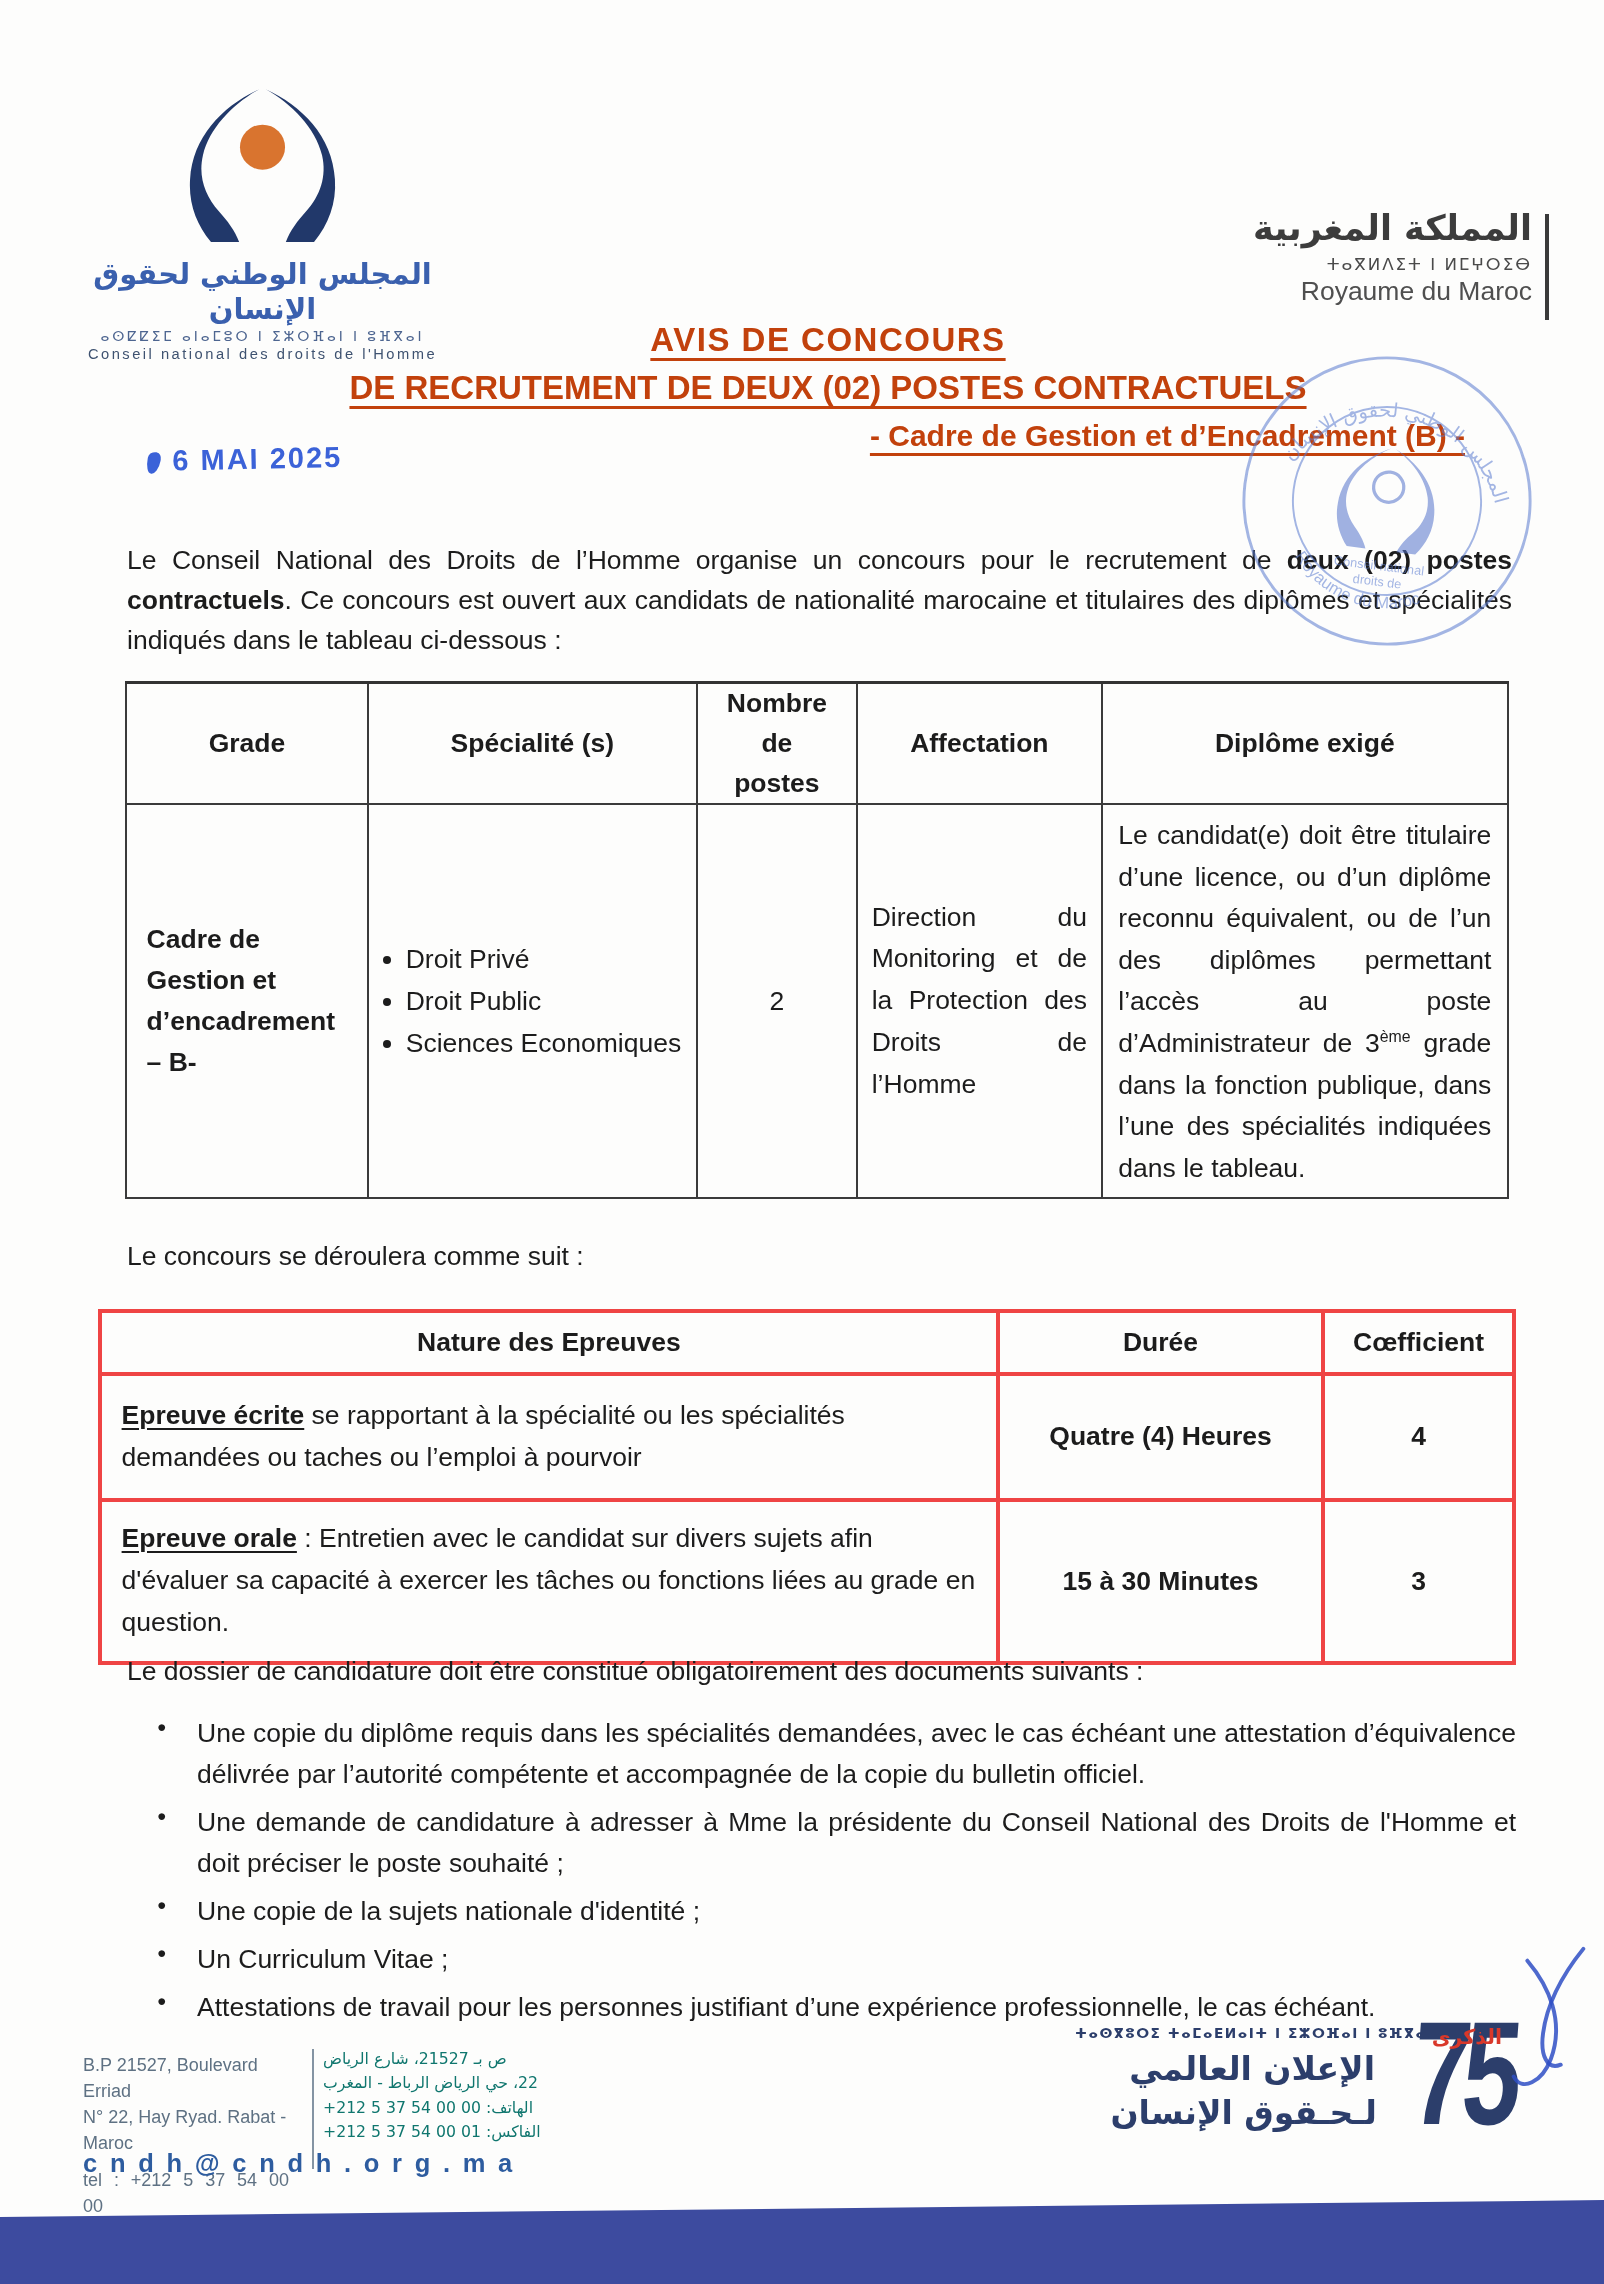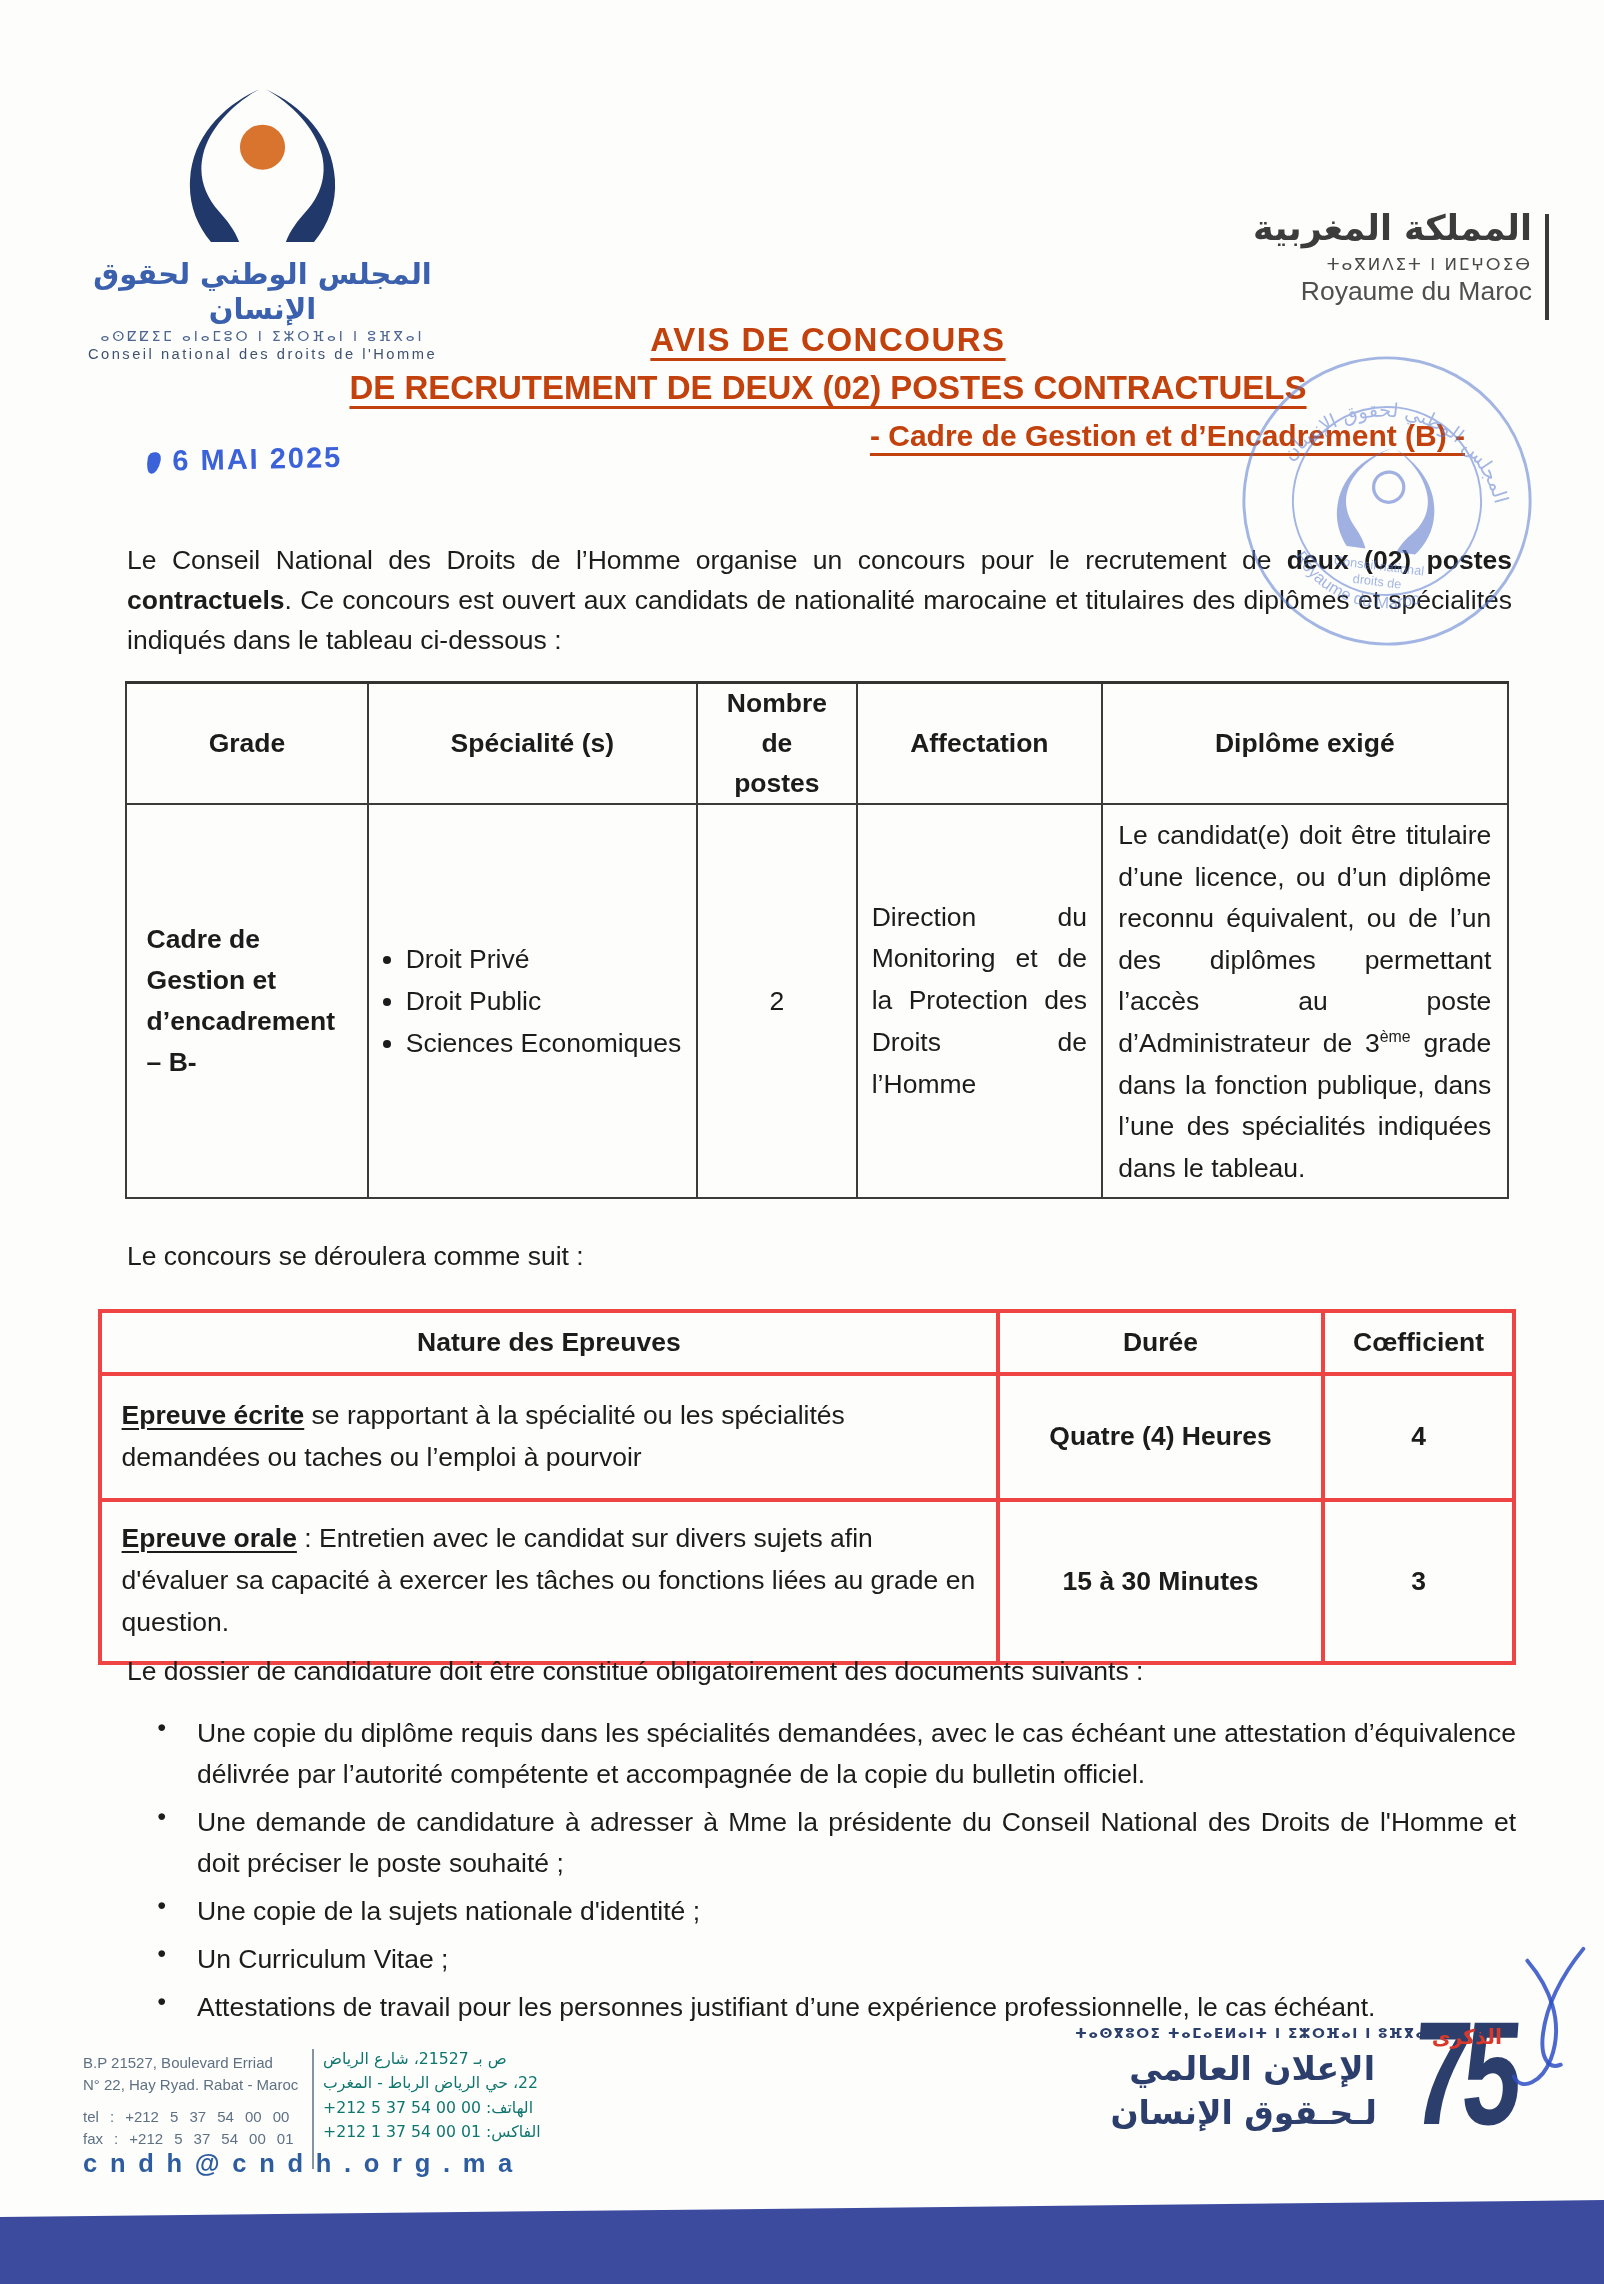--- a/index.html
+++ b/index.html
@@ -75,21 +75,21 @@
   .t2 tbody tr:nth-child(2) td{height:147px;}
 
   
   .dossier-intro{left:127px; top:1656px; font-size:26.5px;}
   .bullets{left:152px; top:1713px; width:1364px; margin:0; padding:0; list-style:none;}
   .bullets li{position:relative; padding-left:45px; margin-bottom:6.9px; font-size:26.5px;
     line-height:1.55; text-align:justify;}
   .bullets li::before{content:"●"; position:absolute; left:4.9px; top:2px; font-size:15.7px;}
 
   
-  .f-fr{left:83px; top:2052px; width:225px; color:#5e7183; font-size:15px; line-height:1.45;}
+  .f-fr{left:83px; top:2052px; width:225px; color:#5e7183; font-size:18px; line-height:1.45;}
   .f-telfax{margin-top:10.8px; word-spacing:6.9px;}
   .f-divider{left:312px; top:2049px; width:2px; height:120px; background:#8494a3;}
   .f-ar{left:323px; top:2047px; width:222px; text-align:left; direction:rtl; color:#0f766e;
     font-size:15.7px; line-height:1.55;}
   .f-email{left:83px; top:2149px; font-size:25.5px; font-weight:700; letter-spacing:12.7px;
     color:#2d5c9f; white-space:nowrap;}
 
   
   .anniv-tif{right:172px; top:2025px; font-size:13.7px; font-weight:700; letter-spacing:1.5px;
     color:#2c3e6b; white-space:nowrap;}
@@ -240,21 +240,21 @@
     <div class="f-telfax">
       <div>tel : +212 5 37 54 00 00</div>
       <div>fax : +212 5 37 54 00 01</div>
     </div>
   </div>
   <div class="abs f-divider"></div>
   <div class="abs f-ar ar">
     <div>ص بـ 21527، شارع الرياض</div>
     <div>22، حي الرياض الرباط - المغرب</div>
     <div>الهاتف: 00 00 54 37 5 212+</div>
-    <div>الفاكس: 01 00 54 37 1 212+</div>
+    <div>الفاكس: 01 00 54 37 5 212+</div>
   </div>
   <div class="abs f-email">cndh@cndh.org.ma</div>
 
   <div class="abs anniv-tif tif">ⵜⴰⵙⴳⵓⵔⵉ ⵜⴰⵎⴰⴹⵍⴰⵏⵜ ⵏ ⵉⵣⵔⴼⴰⵏ ⵏ ⵓⴼⴳⴰⵏ</div>
   <div class="abs anniv-75">75</div>
   <div class="abs anniv-red ar">الذكرى</div>
   <div class="abs anniv-ar1 ar">الإعلان العالمي</div>
   <div class="abs anniv-ar2 ar">لـحـقوق الإنسان</div>
 
   <svg class="abs signature" viewBox="0 0 115 160">

